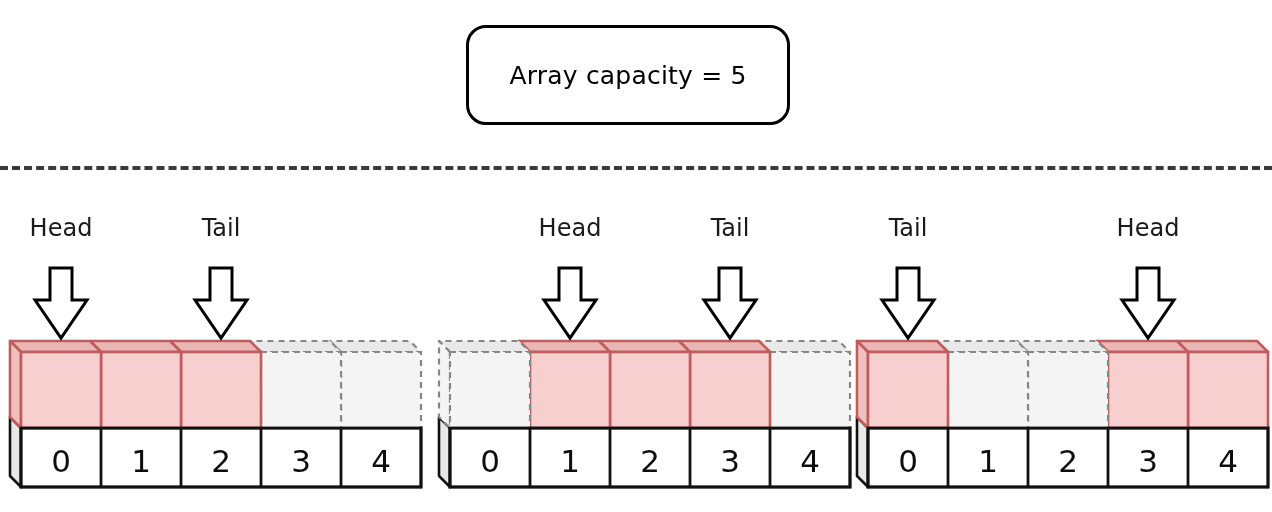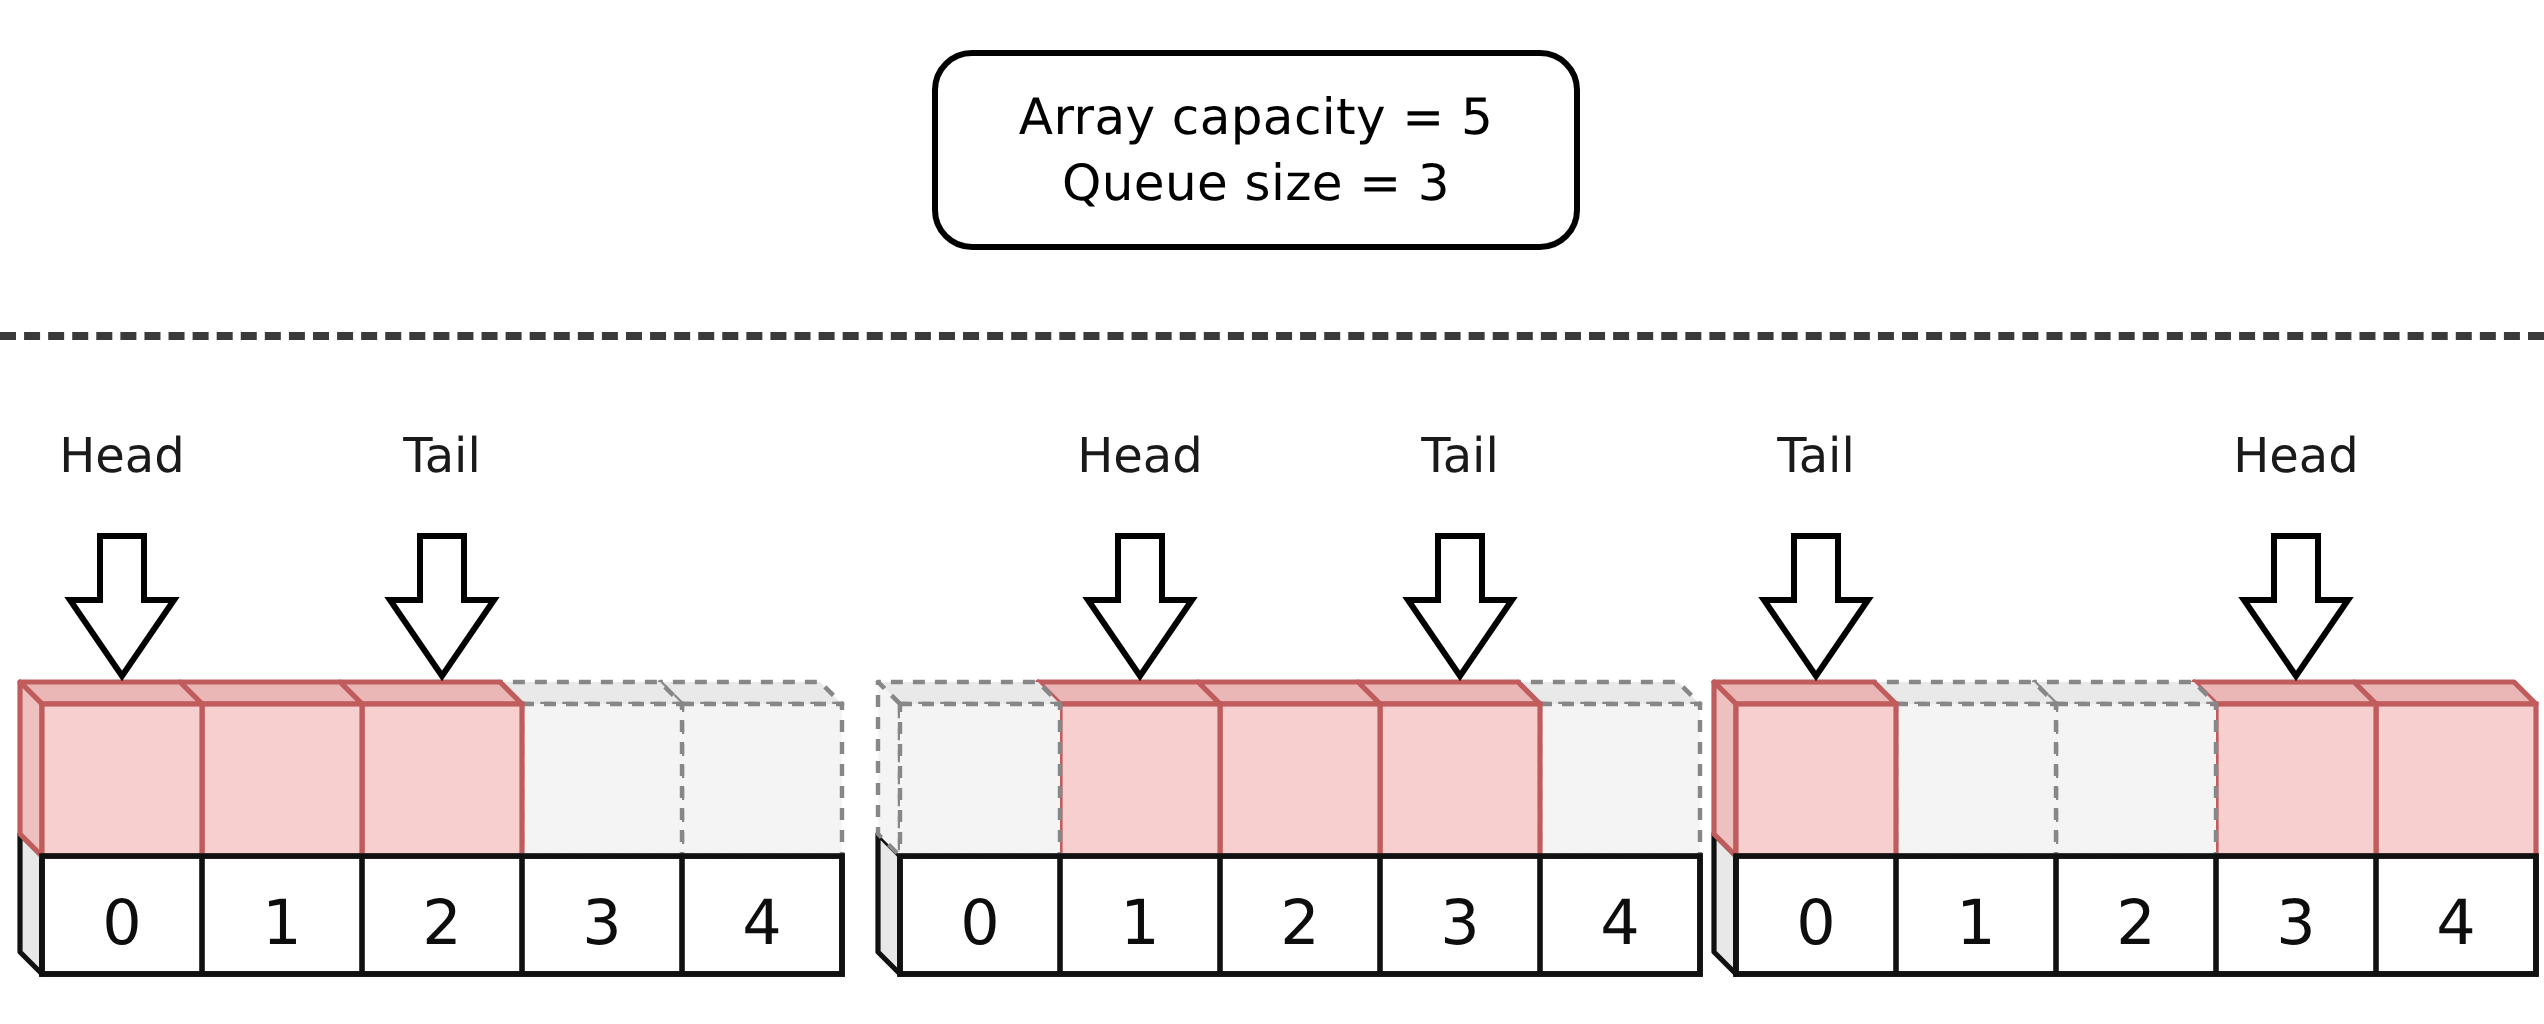--- a/index.html
+++ b/index.html
@@ -73,21 +73,20 @@
     font-family: "DejaVu Sans", sans-serif;
     text-anchor: middle;
     dominant-baseline: alphabetic;
   }
 </style>
 </head>
 <body>
 
 <div id="caption-box">
   <div class="cap-line">Array capacity = 5</div>
-  <div class="cap-line">Queue size = 3</div>
 </div>
 
 <div id="separator"></div>
 
 <div class="array-panel" id="panel-0" style="left: 8px;">
     <svg width="425" height="289" viewBox="0 0 425 289" class="panel-svg">
       <g>
         <path d="M 13 214 L 2 203 L 2 262 L 13 273 Z" fill="#e8e8e8" stroke="#111111" stroke-width="2.6" stroke-linejoin="round"></path>
         <rect x="13" y="214" width="400" height="59" fill="#ffffff" stroke="#111111" stroke-width="2.8"></rect>
       </g>

